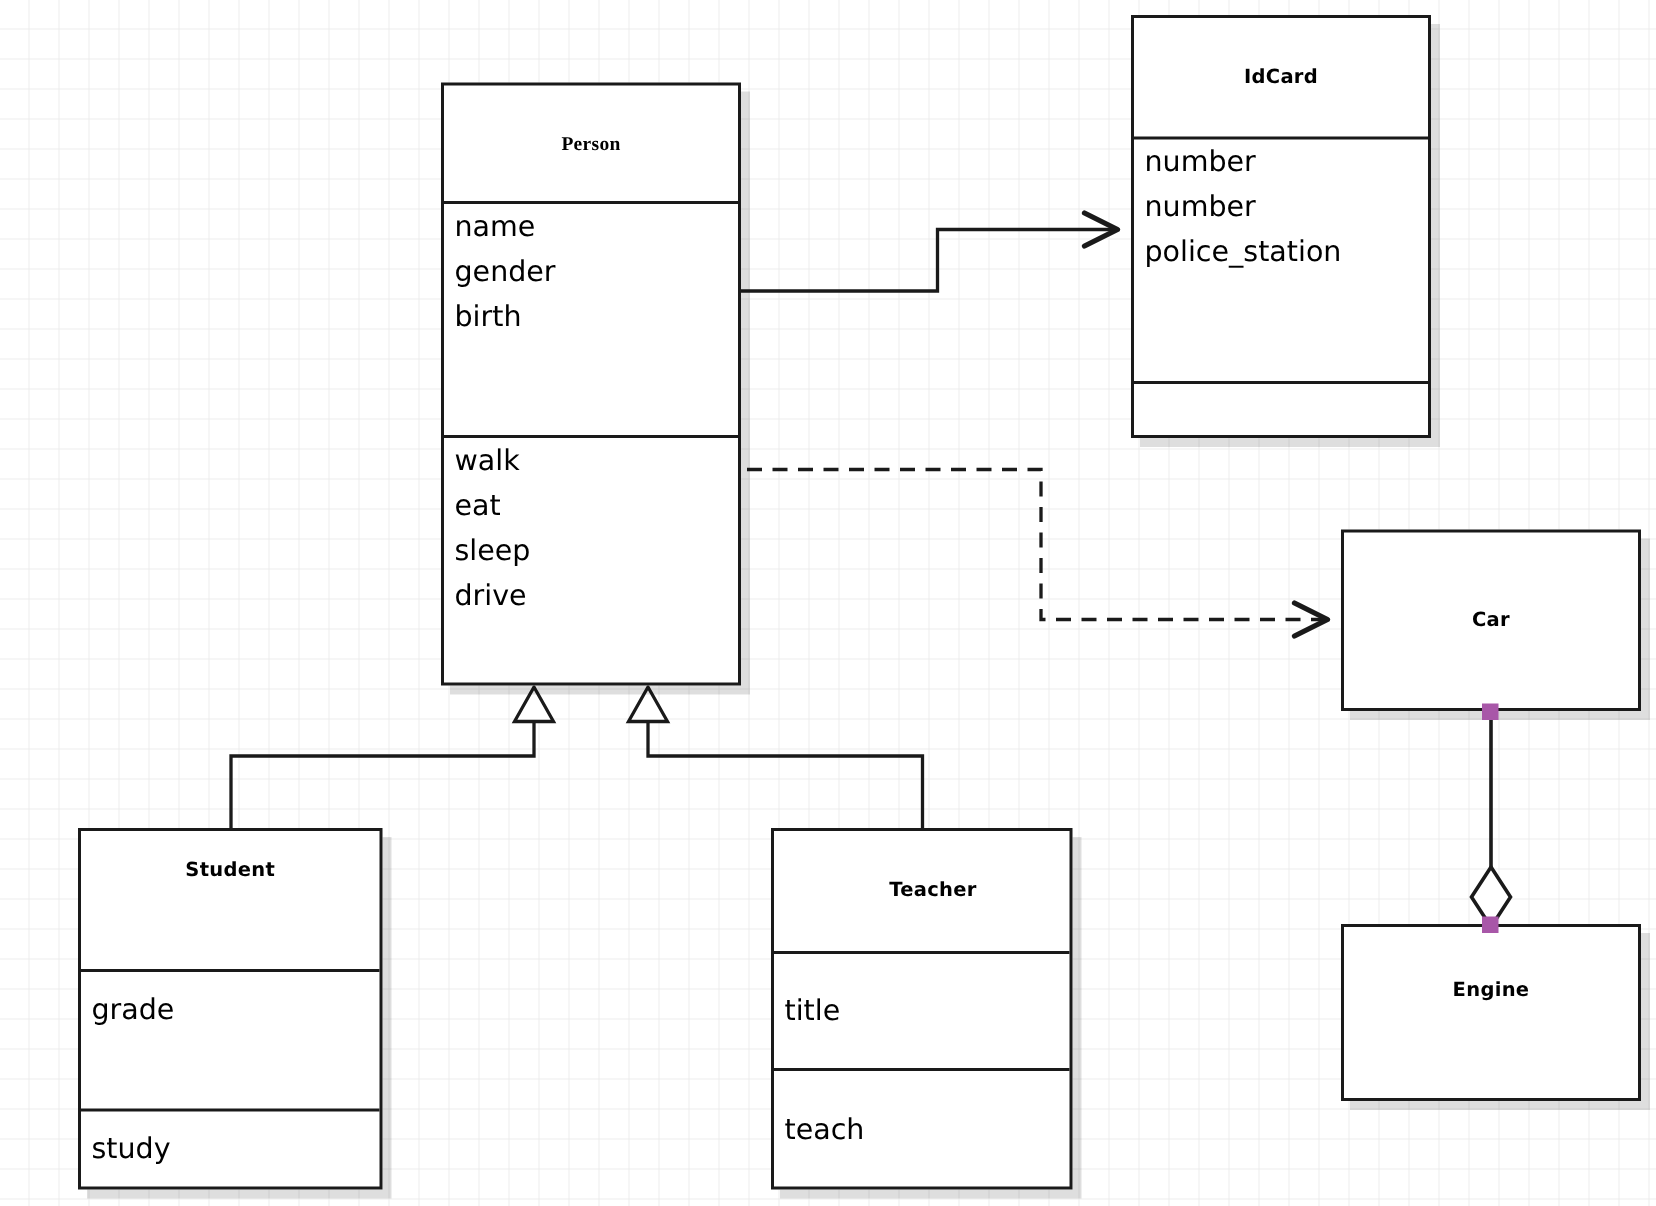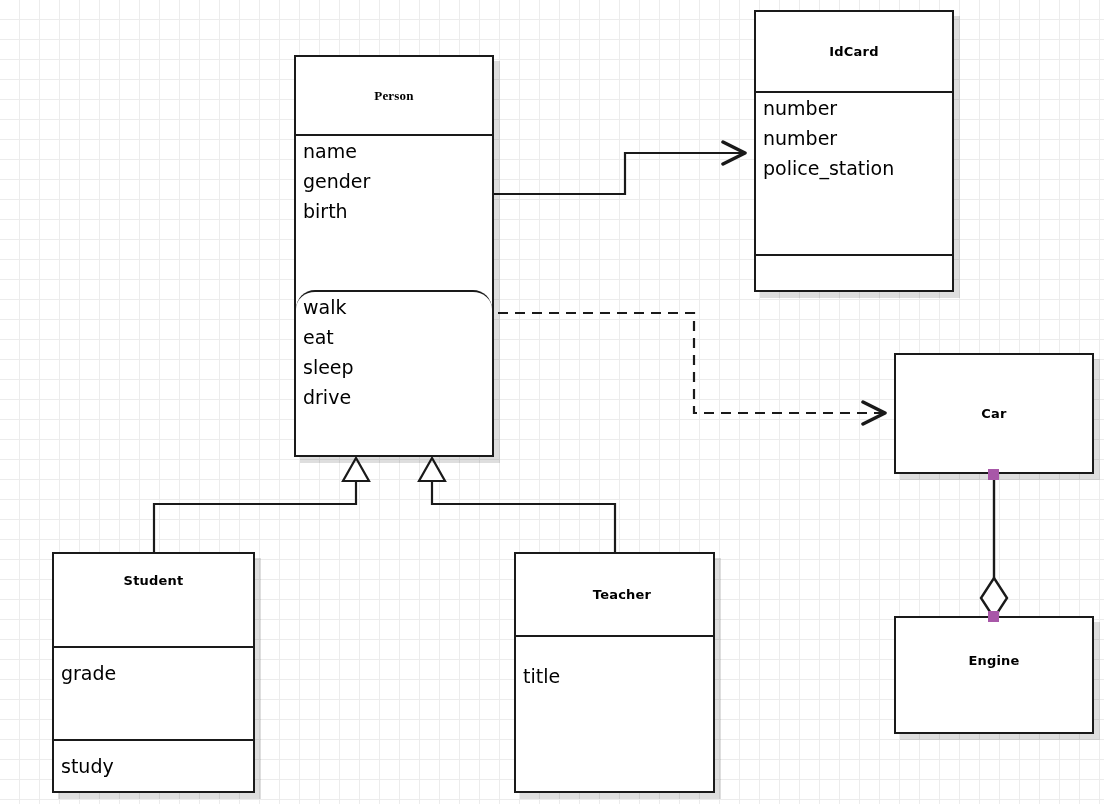--- a/index.html
+++ b/index.html
@@ -112,21 +112,21 @@
     </g>
   </svg>
 
   <div class="uml-class" style="left:294px; top:55px; width:200px; height:402px;">
     <div class="compartment cls-title" style="height:78px;font-family:Liberation Serif, serif;">Person</div>
     <div class="compartment cls-body" style="height:157px;">
       <div class="member">name</div>
       <div class="member">gender</div>
       <div class="member">birth</div>
     </div>
-    <div class="compartment cls-body" style="height:167px;border-radius:19px;">
+    <div class="compartment cls-body" style="height:167px;">
       <div class="member">walk</div>
       <div class="member">eat</div>
       <div class="member">sleep</div>
       <div class="member">drive</div>
     </div>
   </div>
 
   <div class="uml-class" style="left:754px; top:10px; width:200px; height:282px;">
     <div class="compartment cls-title" style="height:80px;">IdCard</div>
     <div class="compartment cls-body" style="height:165px;">
@@ -145,20 +145,23 @@
     <div class="compartment cls-body one-line" style="height:80px;text-align:center;">
       <div class="member">study</div>
     </div>
   </div>
 
   <div class="uml-class" style="left:514px; top:552px; width:201px; height:241px;">
     <div class="compartment cls-title" style="height:81px;padding-left:15px;">Teacher</div>
     <div class="compartment cls-body one-line" style="height:80px;">
       <div class="member">title</div>
     </div>
+    <div class="compartment cls-body one-line" style="height:80px;">
+      <div class="member">teach</div>
+    </div>
   </div>
 
   <div class="uml-class" style="left:894px; top:353px; width:200px; height:121px;">
     <div class="compartment cls-title" style="height:117px;border-radius:31px;">Car</div>
   </div>
 
   <div class="uml-class" style="left:894px; top:616px; width:200px; height:118px;">
     <div class="compartment cls-title" style="height:84px;">Engine</div>
   </div>
 

